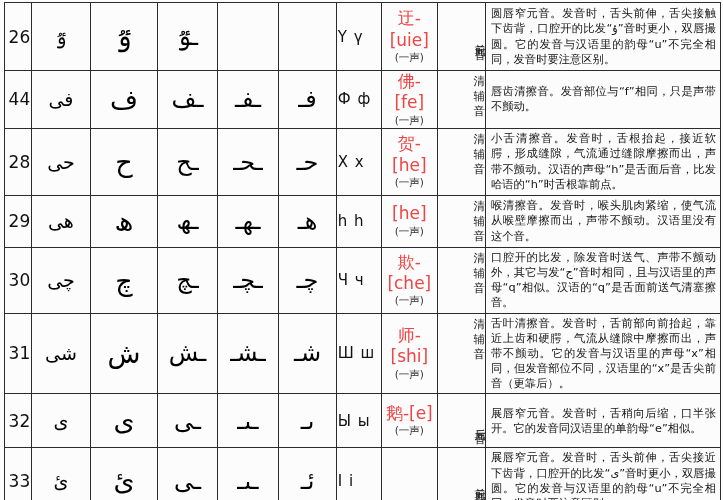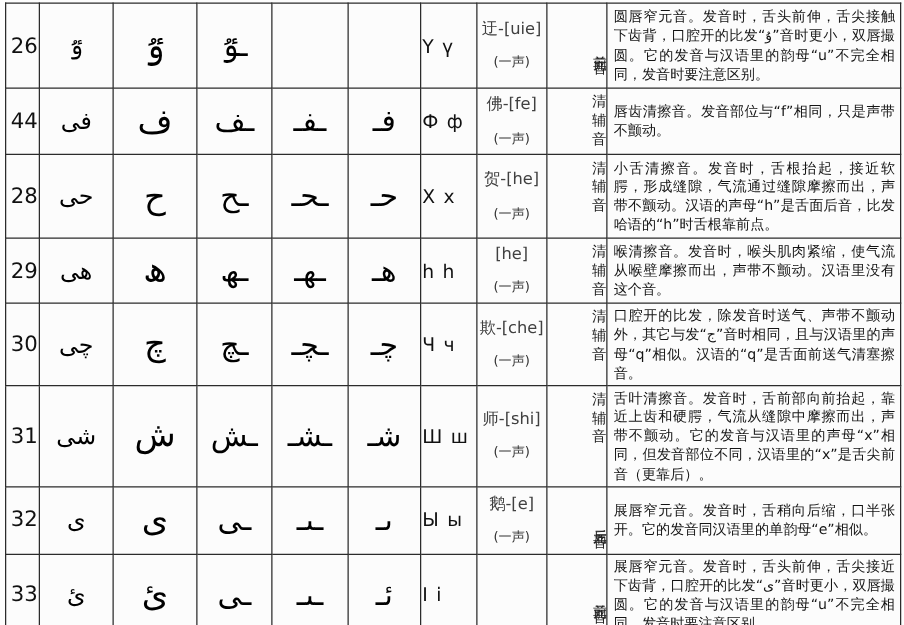--- a/index.html
+++ b/index.html
@@ -26,22 +26,22 @@
   tr.h6 { height:54px; } tr.h7 { height:66px; }
 
   td.num { text-align:right; font-size:17px; color:#111; }
   td.arab { text-align:center; direction:rtl; font-family:"DejaVu Sans", sans-serif; color:#000; }
   td.name { font-size:19px; }
   td.iso  { font-size:27px; }
   td.form { font-size:24px; }
   td.cyr  { font-size:15px; letter-spacing:1px; color:#111; }
 
   td.pin { text-align:center; padding:0 1px; }
-  .pz   { font-size:13px; line-height:1.25; color:#404040; }
-  .tone { font-size:10.5px; color:#333; margin-top:11px; }
+  .pz   { font-size:17px; line-height:1.25; color:#ef4444; }
+  .tone { font-size:10.5px; color:#333; margin-top:0; }
 
   td.cat { font-size:11.5px; color:#222;padding-left:36px; }
   td.cat.top { vertical-align:top; text-align:center; padding-top:3px; }
   td.cat.vert { text-align:center; }
   td.cat.vert-r { text-align:right; padding-right:3px; }
   .vtxt { writing-mode:vertical-rl; text-orientation:upright; letter-spacing:2px; line-height:1.1; display:inline-block; }
 
   td.desc { font-size:11.3px; line-height:1.34; padding:2px 4px 2px 5px; text-align:left; text-align:justify; color:#141414; }
 </style>
 </head>

